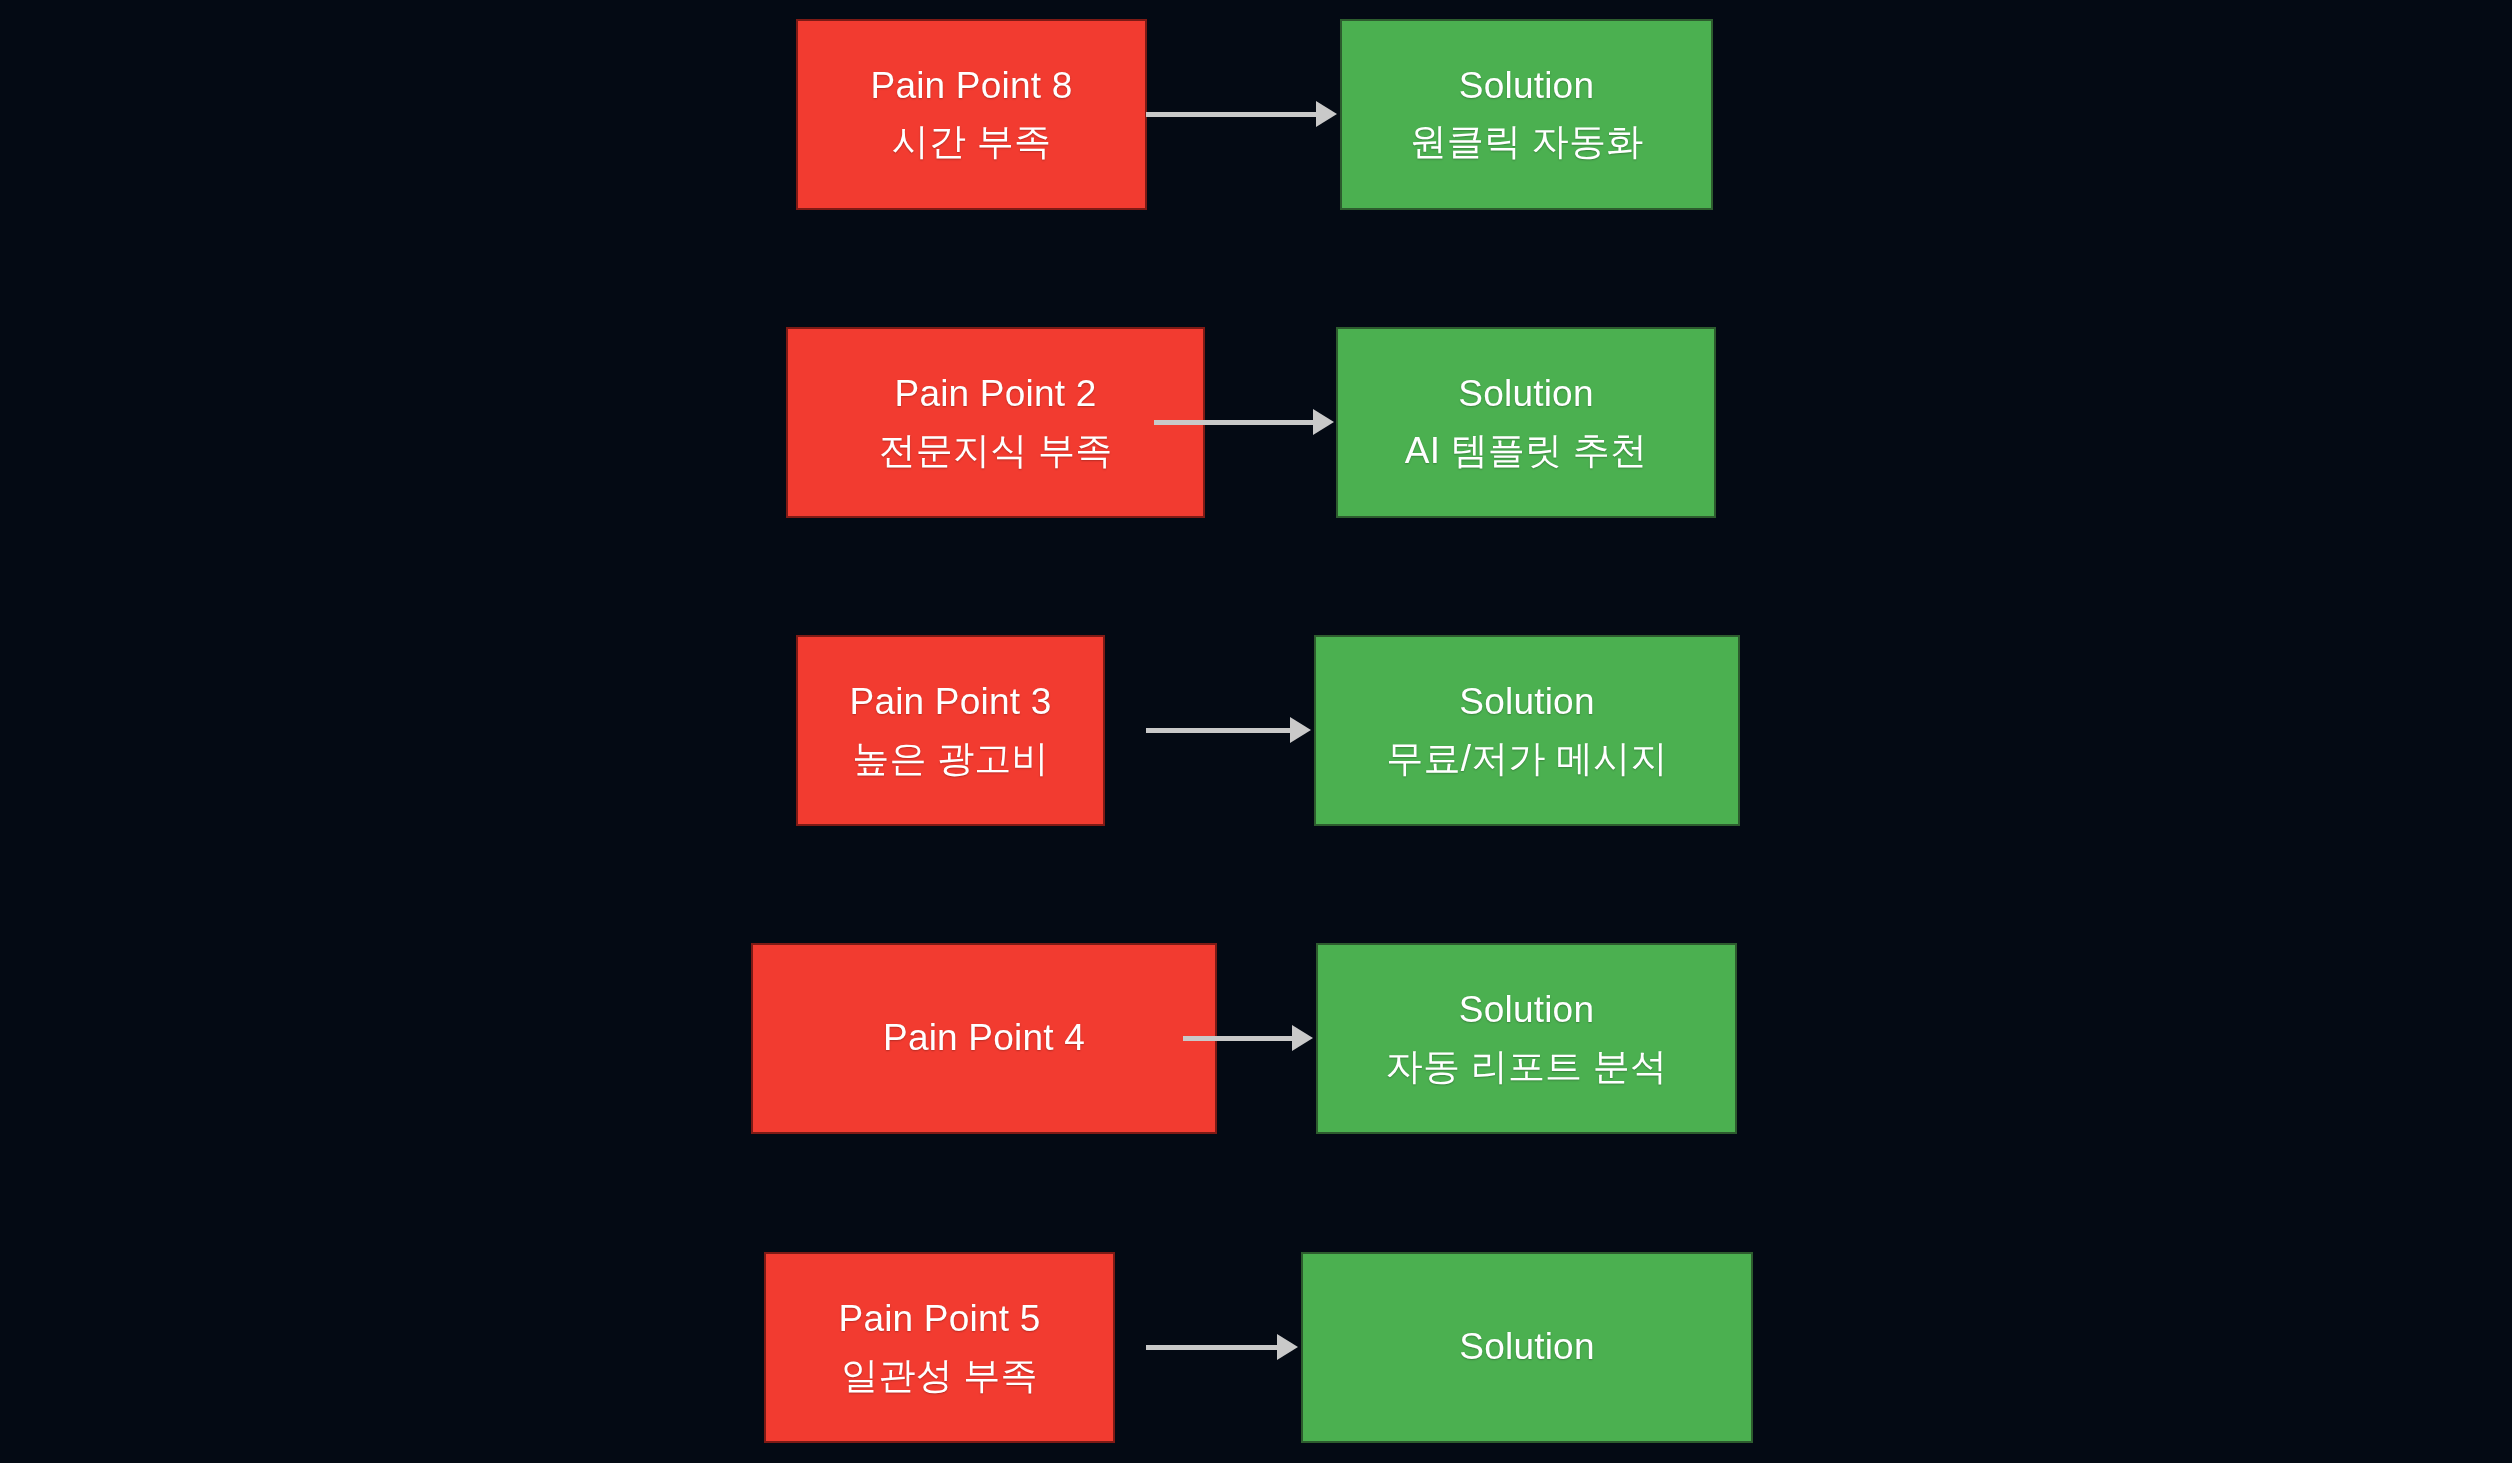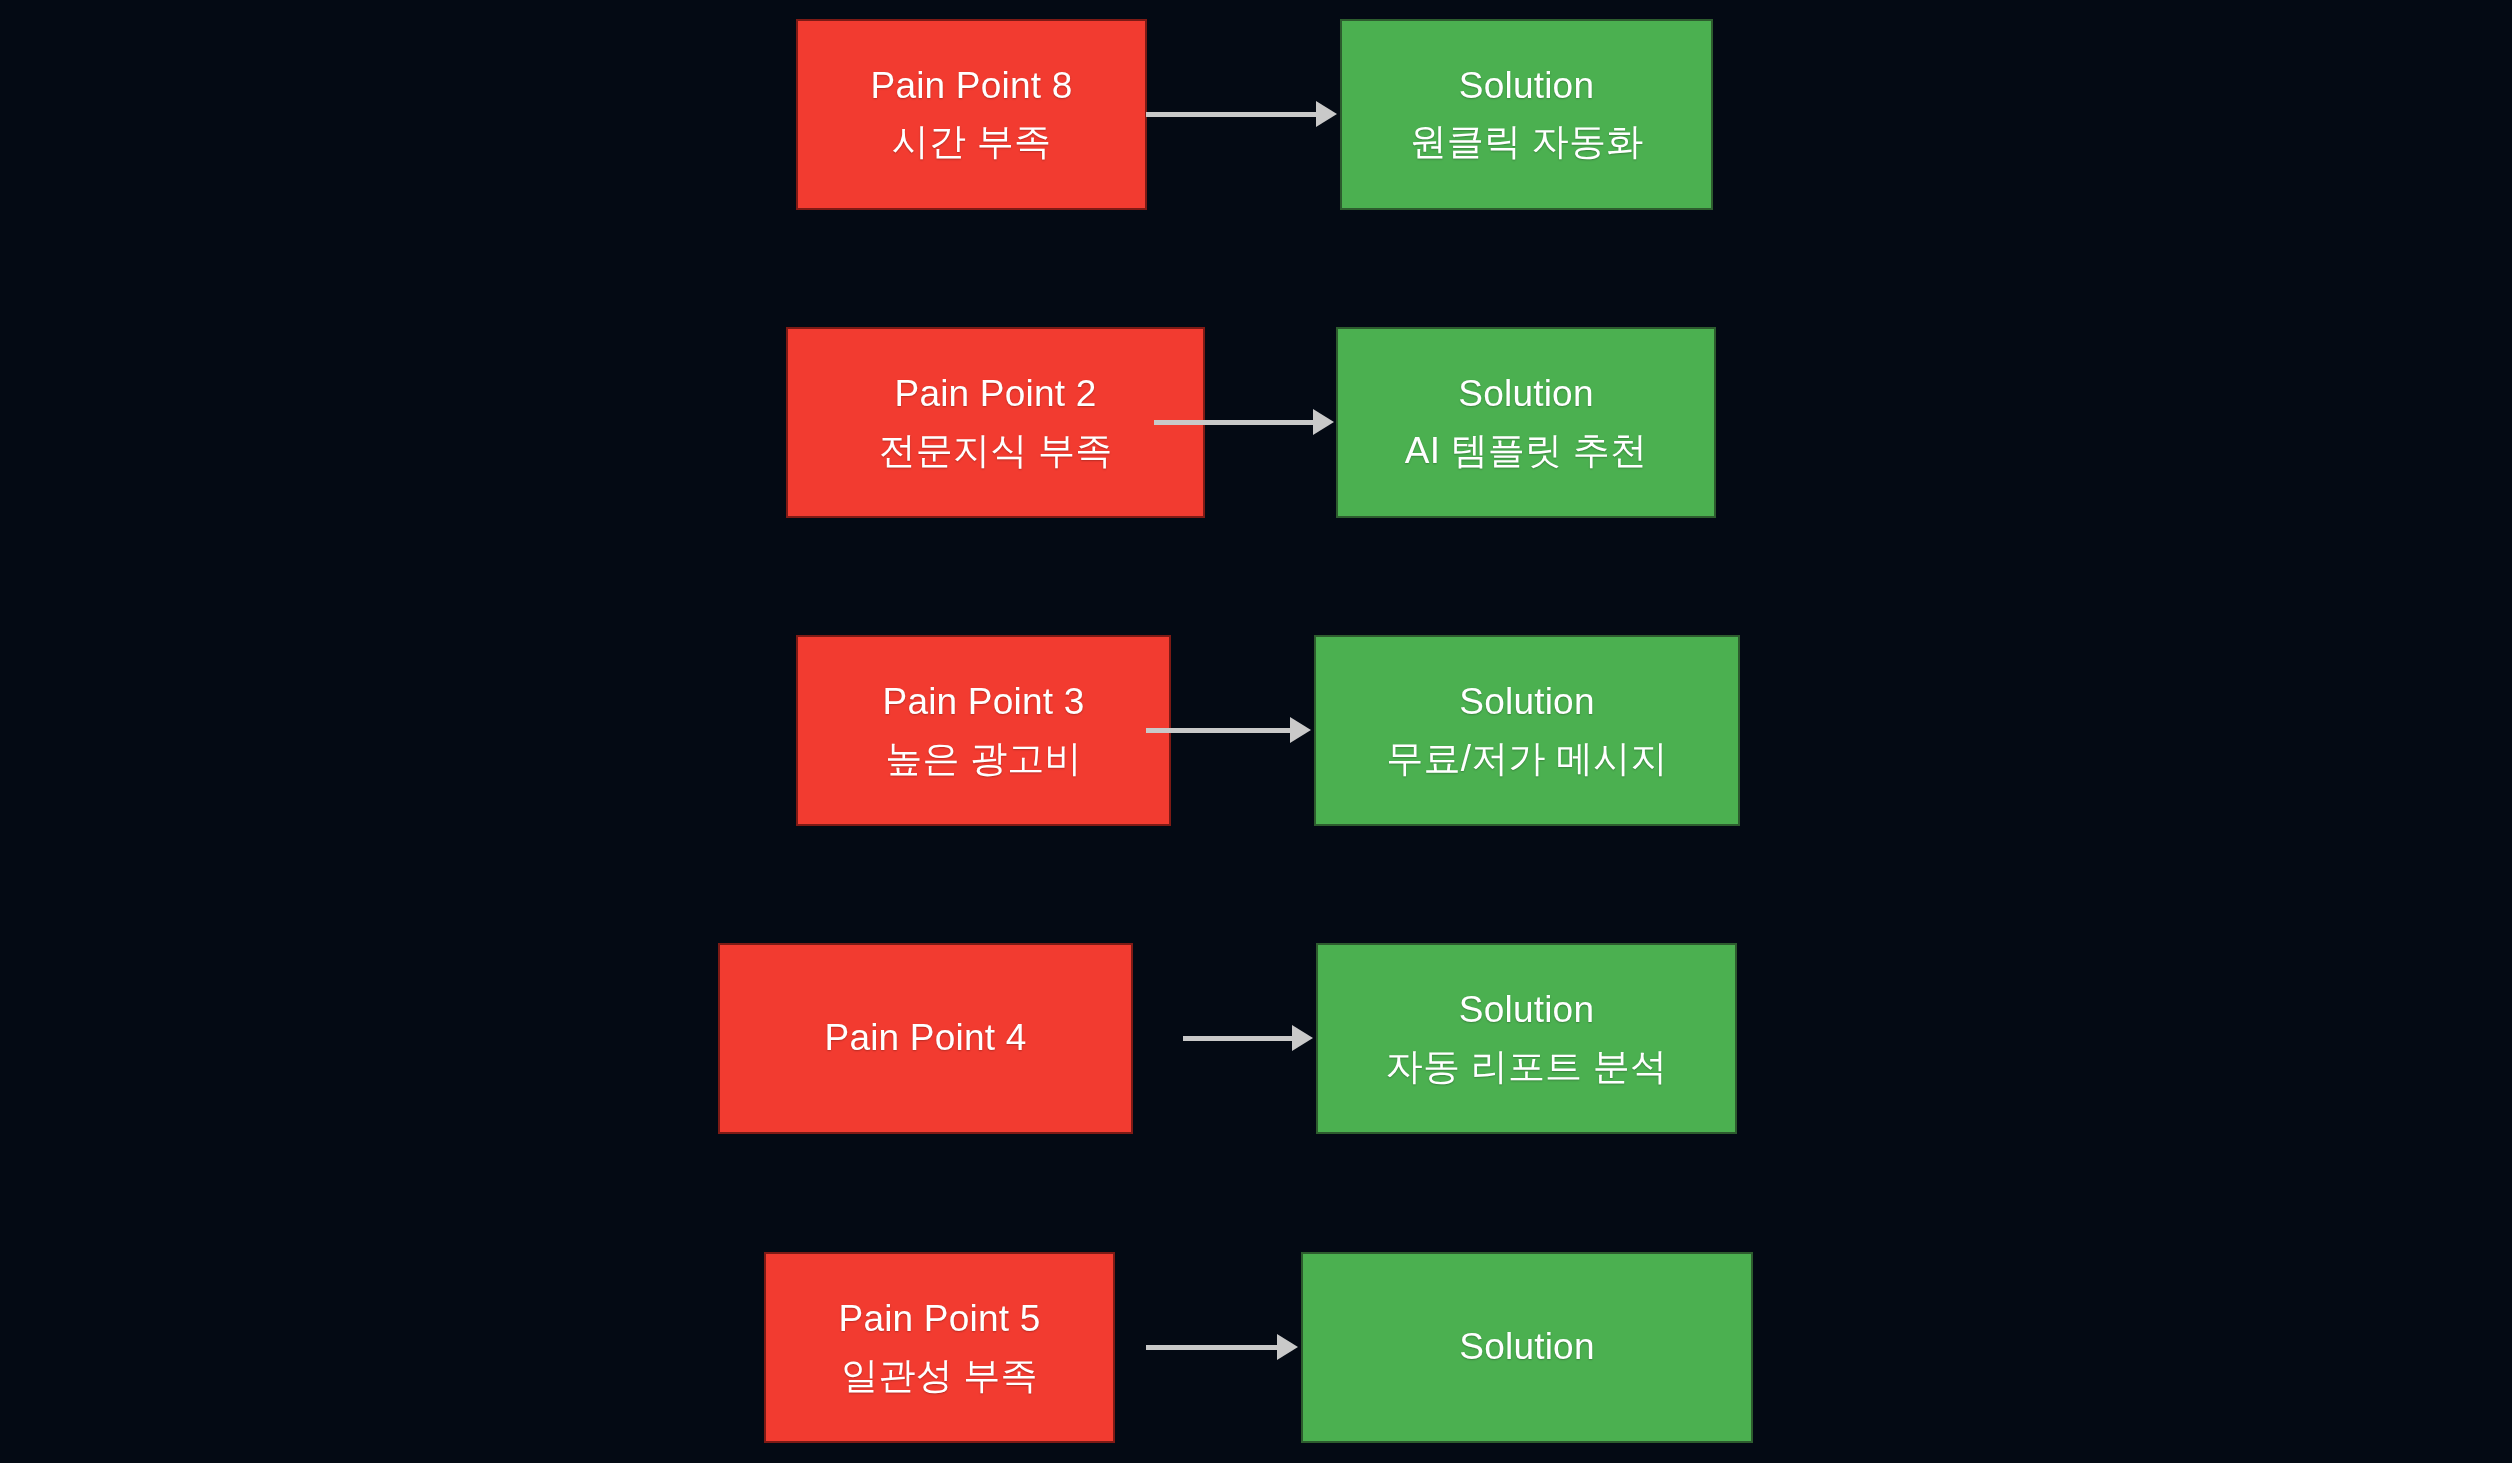--- a/index.html
+++ b/index.html
@@ -50,22 +50,22 @@
     transform: translateY(-50%);
     width: 0;
     height: 0;
     border-left: 21px solid var(--arrow, #c9c9c9);
     border-top: 13px solid transparent;
     border-bottom: 13px solid transparent;
   }
   
   .p1 { left: 796px;  top: 18.5px;   width: 351px; }
   .p2 { left: 786px;  top: 327px;  width: 419px; }
-  .p3 { left: 796px;  top: 635px;  width: 375px; }
-  .p4 { left: 718px;  top: 943px; width: 415px; text-align: center; }
+  .p3 { left: 796px;  top: 635px;  width: 309px; }
+  .p4 { left: 751px;  top: 943px; width: 466px; text-align: center; }
   .p5 { left: 764px;  top: 1252px; width: 351px; }
   .s1 { left: 1340px; top: 18.5px;   width: 373px; }
   .s2 { left: 1336px; top: 327px;  width: 380px; }
   .s3 { left: 1314px; top: 635px;  width: 426px; }
   .s4 { left: 1316px; top: 943px; width: 421px; }
   .s5 { left: 1301px; top: 1252px; width: 452px; }
   .a1 { left: 1146px; top: 112px;  width: 170px; }
   .a2 { left: 1154px; top: 420px;  width: 159px; }
   .a3 { left: 1146px; top: 728px;  width: 144px; }
   .a4 { left: 1183px; top: 1036px; width: 109px; }

